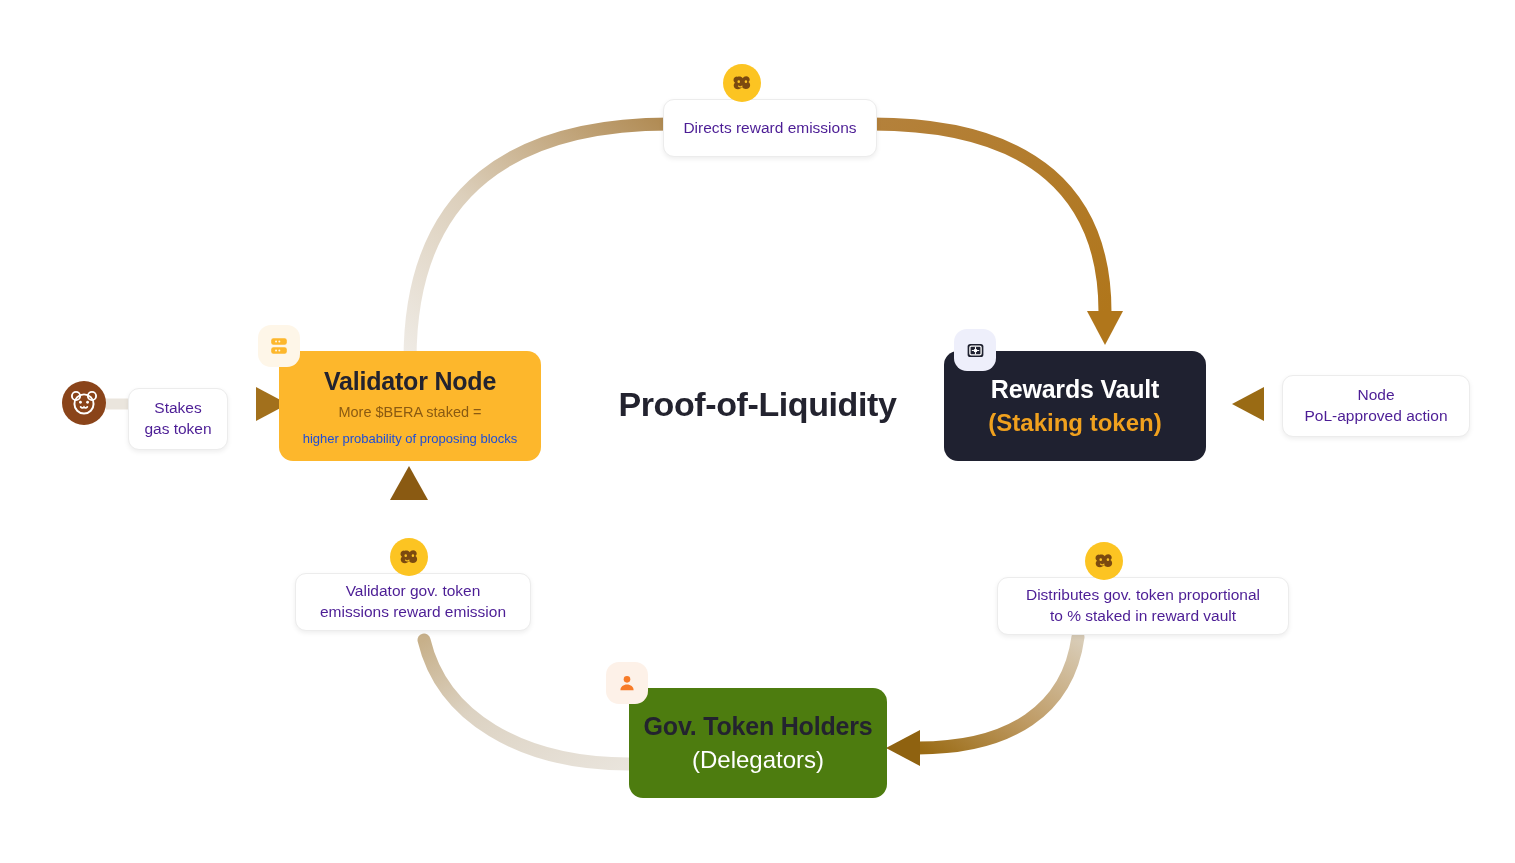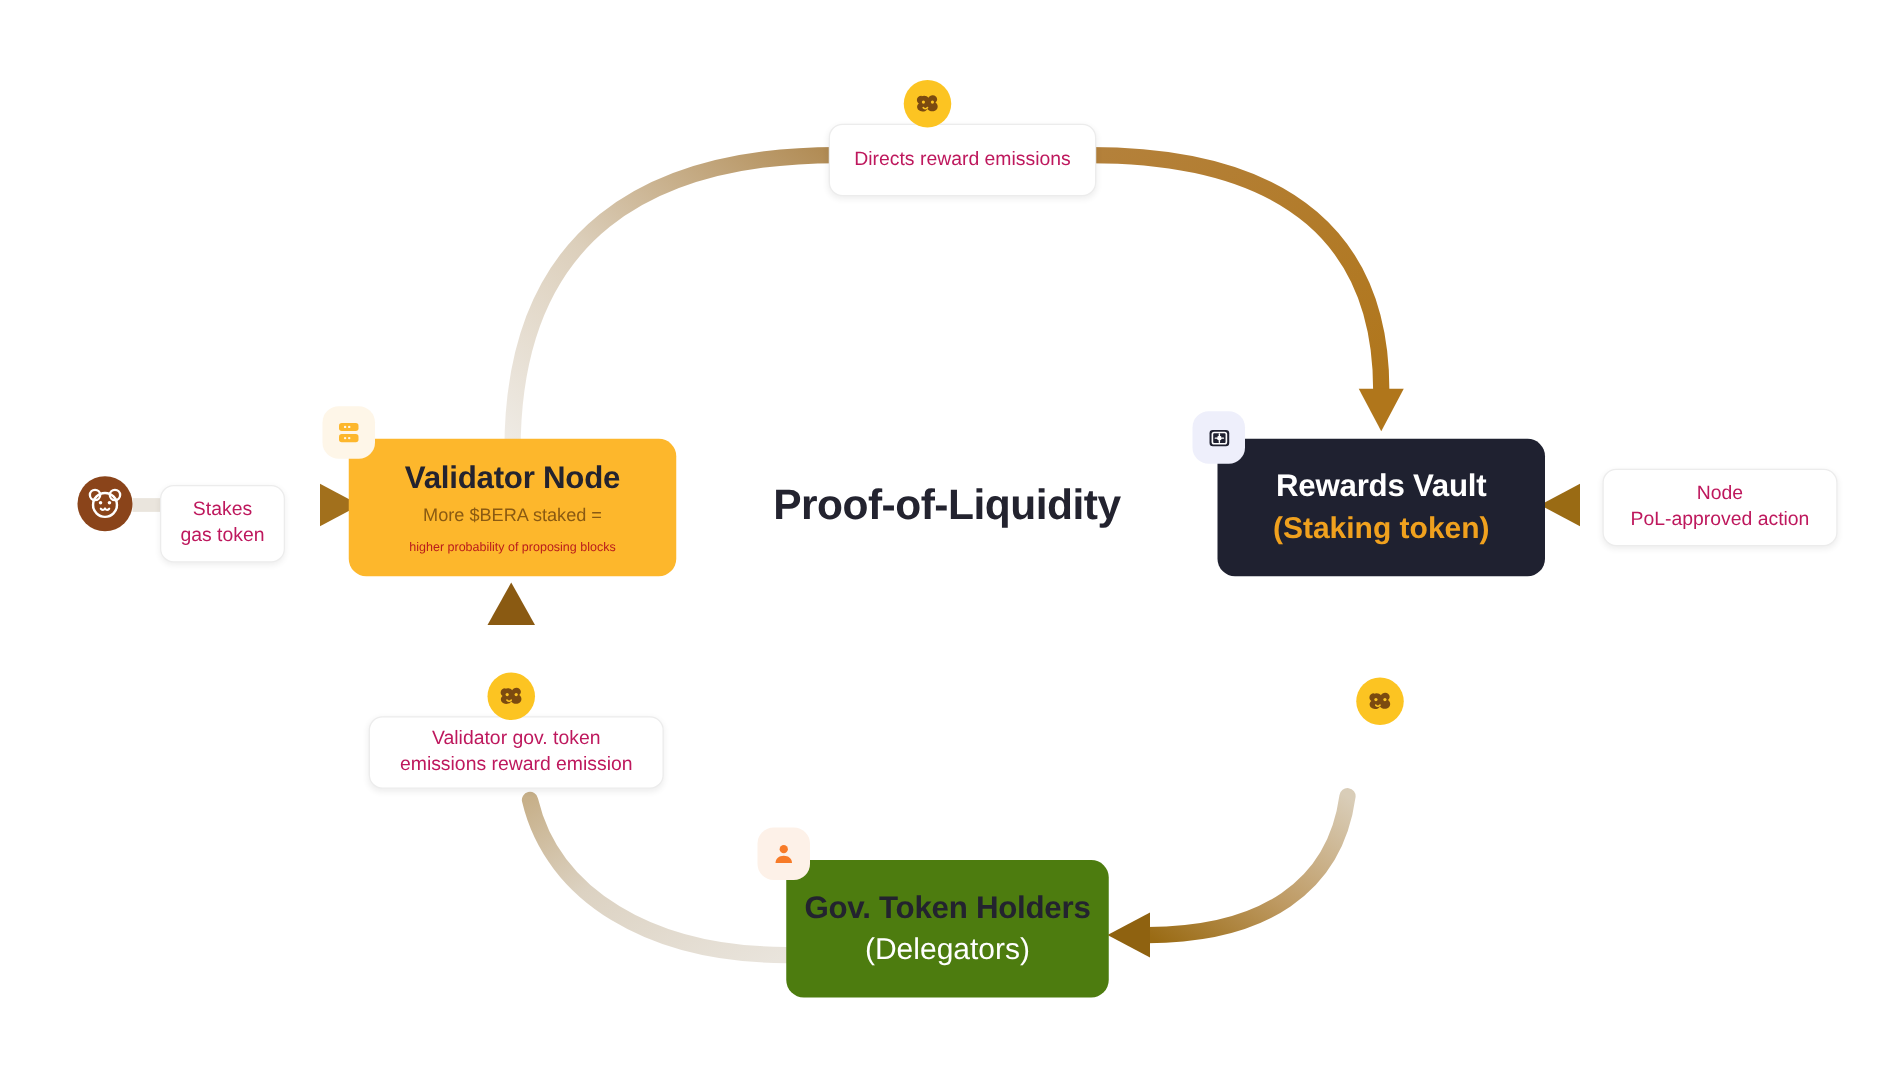--- a/index.html
+++ b/index.html
@@ -57,28 +57,28 @@
     margin-bottom: 11px;
   }
   #validator-node .node-sub {
     font-size: 14.5px;
     color: #8a5a12;
     line-height: 1;
     margin-bottom: 13px;
     white-space: nowrap;
   }
   #validator-node .node-sub2 {
-    font-size: 10px;
-    color: #b91c1c;
+    font-size: 13px;
+    color: #1d4ed8;
     line-height: 1;
     white-space: nowrap;
   }
 
   #rewards-vault {
-    left: 974px; top: 351px;
+    left: 944px; top: 351px;
     width: 262px; height: 110px;
     background: #1f2130;
   }
   #rewards-vault .node-title {
     font-size: 25px;
     color: #ffffff;
     line-height: 1;
     margin-bottom: 9px;
   }
   #rewards-vault .node-sub {
@@ -135,21 +135,21 @@
   .label-card {
     position: absolute;
     background: #ffffff;
     border: 1px solid #ececec;
     border-radius: 11px;
     box-shadow: 0 2px 5px rgba(0,0,0,0.07);
     display: flex;
     align-items: center;
     justify-content: center;
     text-align: center;
-    color: #be185d;
+    color: #4c1d95;
     font-size: 15.5px;
     line-height: 1.35;
     box-sizing: border-box;
     padding: 0 14px;
     z-index: 5;
   }
   #label-directs      { left: 663px; top: 99px;  width: 214px; height: 58px; }
   #label-stakes       { left: 128px; top: 388px; width: 100px; height: 62px; }
   #label-takes        { left: 1282px;top: 375px; width: 188px; height: 62px; }
   #label-distributes  { left: 997px; top: 577px; width: 292px; height: 58px; }
@@ -348,20 +348,26 @@
     </div>
   </div>
 
   <div class="label-card" id="label-takes">
     <div>
       <div>Node</div>
       <div>PoL-approved action</div>
     </div>
   </div>
 
+  <div class="label-card" id="label-distributes">
+    <div>
+      <div>Distributes gov. token proportional</div>
+      <div>to % staked in reward vault</div>
+    </div>
+  </div>
 
   <div class="label-card" id="label-delegates">
     <div>
       <div>Validator gov. token</div>
       <div>emissions reward emission</div>
     </div>
   </div>
 
 </div>
 

